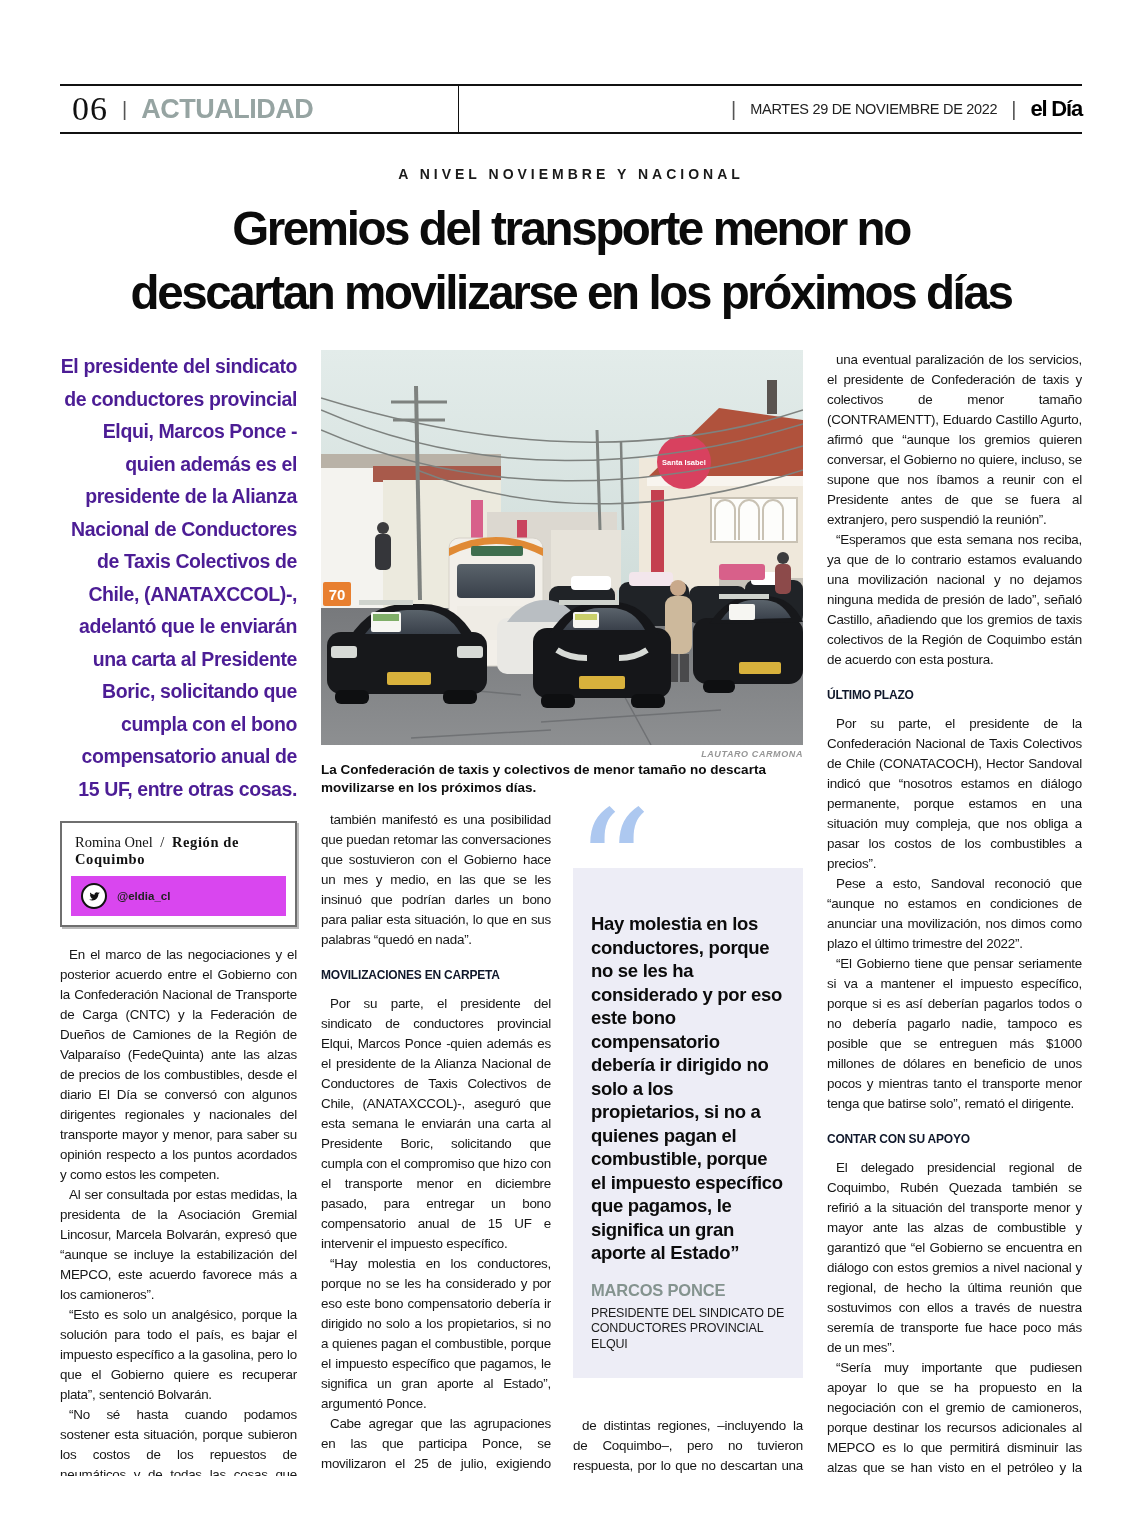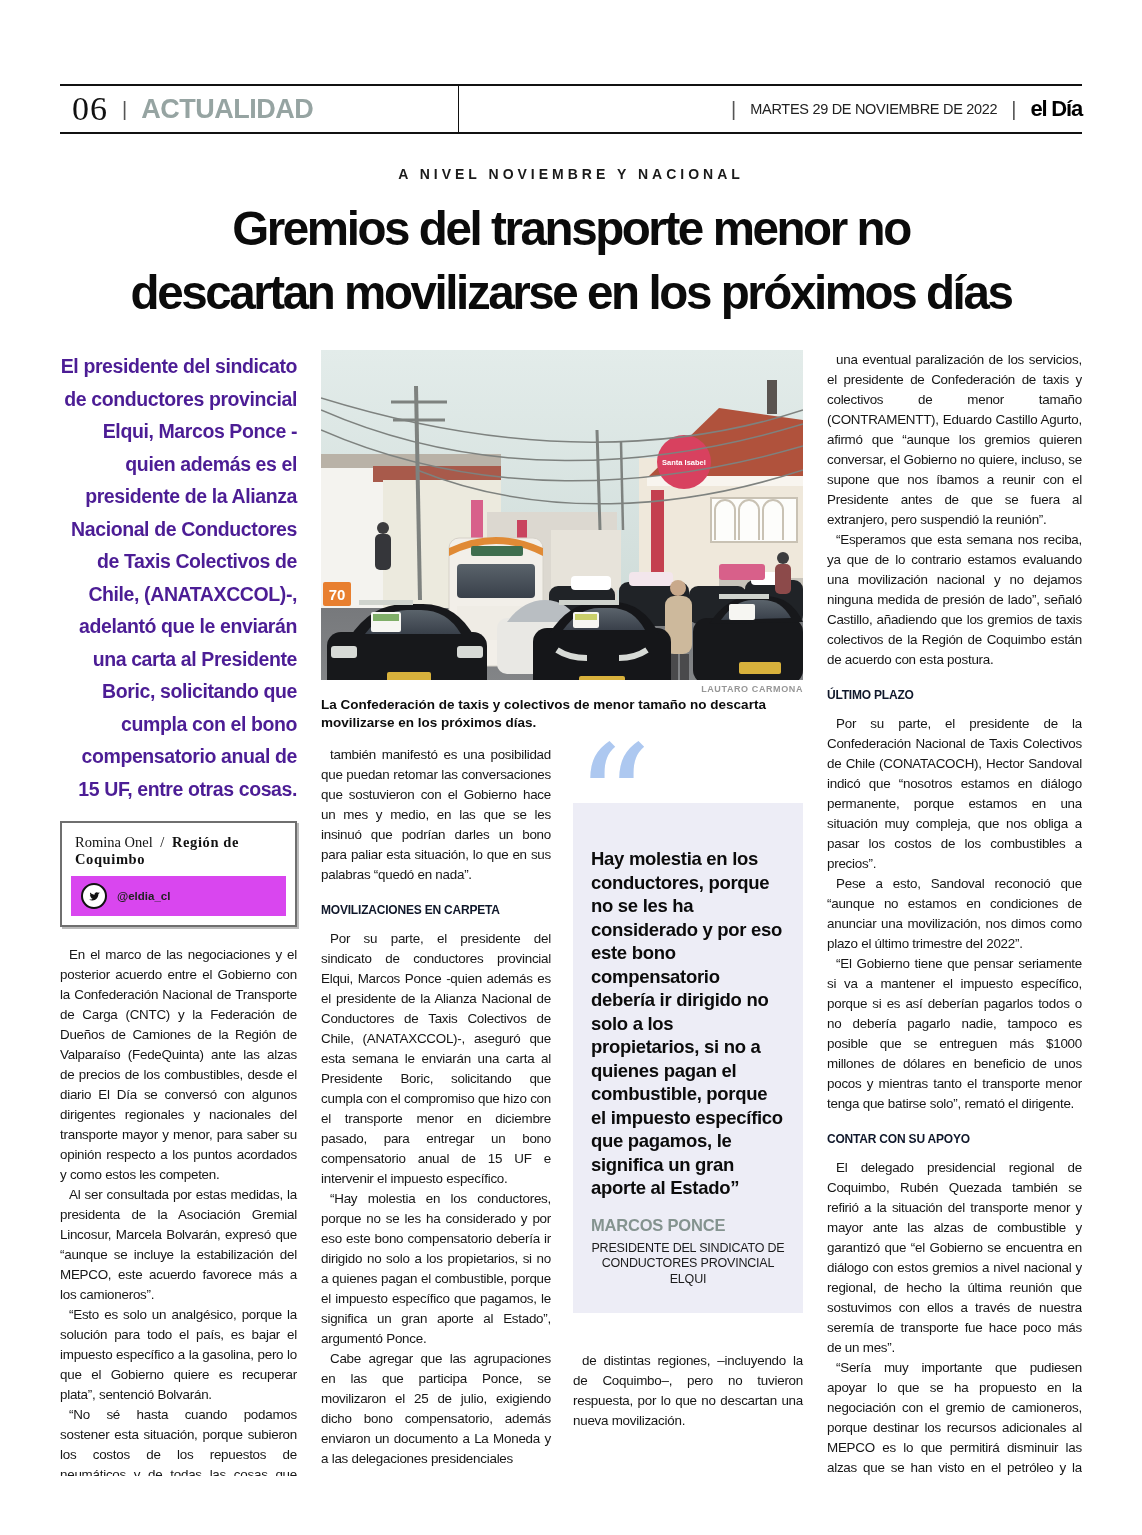--- a/index.html
+++ b/index.html
@@ -43,34 +43,34 @@
   .tw-circ{width:22px;height:22px;border:2px solid #111;border-radius:50%;display:flex;align-items:center;justify-content:center;background:#fff;flex:none;}
   .tw-circ svg{width:13px;height:13px;fill:#111;}
   .byline-handle{font-size:11.5px;font-weight:700;color:#222;}
 
   
   .bodytext p{margin:0;font-size:13.4px;line-height:20px;text-align:justify;text-indent:9px;letter-spacing:-0.25px;color:#161616;}
   .col1 .bodytext{margin-top:18px;}
   h3.subhead{margin:18px 0 12px 0;font-size:12px;font-weight:700;letter-spacing:-0.2px;color:#0f172a;}
 
   
-  .photo{width:482px;height:330px;position:relative;overflow:hidden;background:#dfe8e6;}
+  .photo{width:482px;height:395px;position:relative;overflow:hidden;background:#dfe8e6;}
   .photo svg{display:block;}
-  .credit{margin-top:4px;text-align:right;font-size:9px;font-weight:700;letter-spacing:0.6px;color:#969696;}
+  .credit{margin-top:4px;text-align:right;font-size:9px;font-weight:700;letter-spacing:0.6px;color:#969696;font-style:italic;}
   .caption{margin-top:2px;font-size:13.5px;font-weight:700;line-height:17.5px;color:#0d0d0d;}
   .middle-cols{display:flex;gap:22px;margin-top:14px;}
   .mcol{width:230px;flex:none;}
 
   
   .quote-wrap{position:relative;margin-top:0;}
   .quote-box{position:relative;background:#ededf6;margin-top:58px;padding:44px 18px 26px 18px;}
   .quote-mark{position:absolute;top:-78px;left:2px;font-family:"DejaVu Serif",serif;font-size:150px;line-height:1;color:#adc8f0;letter-spacing:-6px;}
   .quote-text{font-size:18.5px;font-weight:700;line-height:23.5px;letter-spacing:-0.3px;color:#0b0b0b;}
   .quote-author{margin-top:16px;font-size:16.5px;font-weight:700;color:#84938f;letter-spacing:-0.2px;}
-  .quote-role{margin-top:6px;font-size:12.5px;line-height:15.5px;font-weight:500;color:#1c1c1c;letter-spacing:-0.2px;text-align:center;}
+  .quote-role{margin-top:6px;font-size:12.5px;line-height:15.5px;font-weight:500;color:#1c1c1c;letter-spacing:-0.2px;}
   .after-quote{margin-top:38px;}
 </style>
 </head>
 <body>
 
 <div class="page">
 
   <header class="masthead">
     <div class="hrule top"></div>
     <div class="mast-row">

